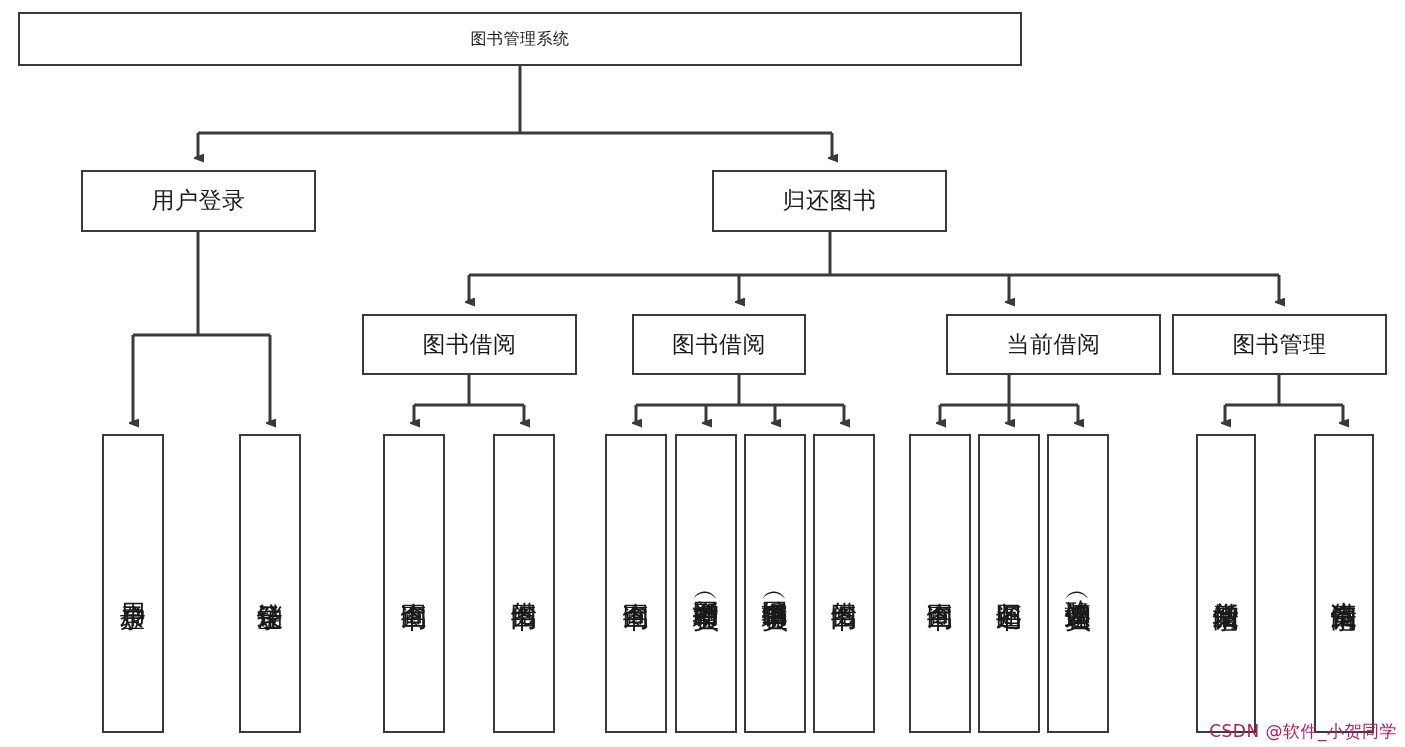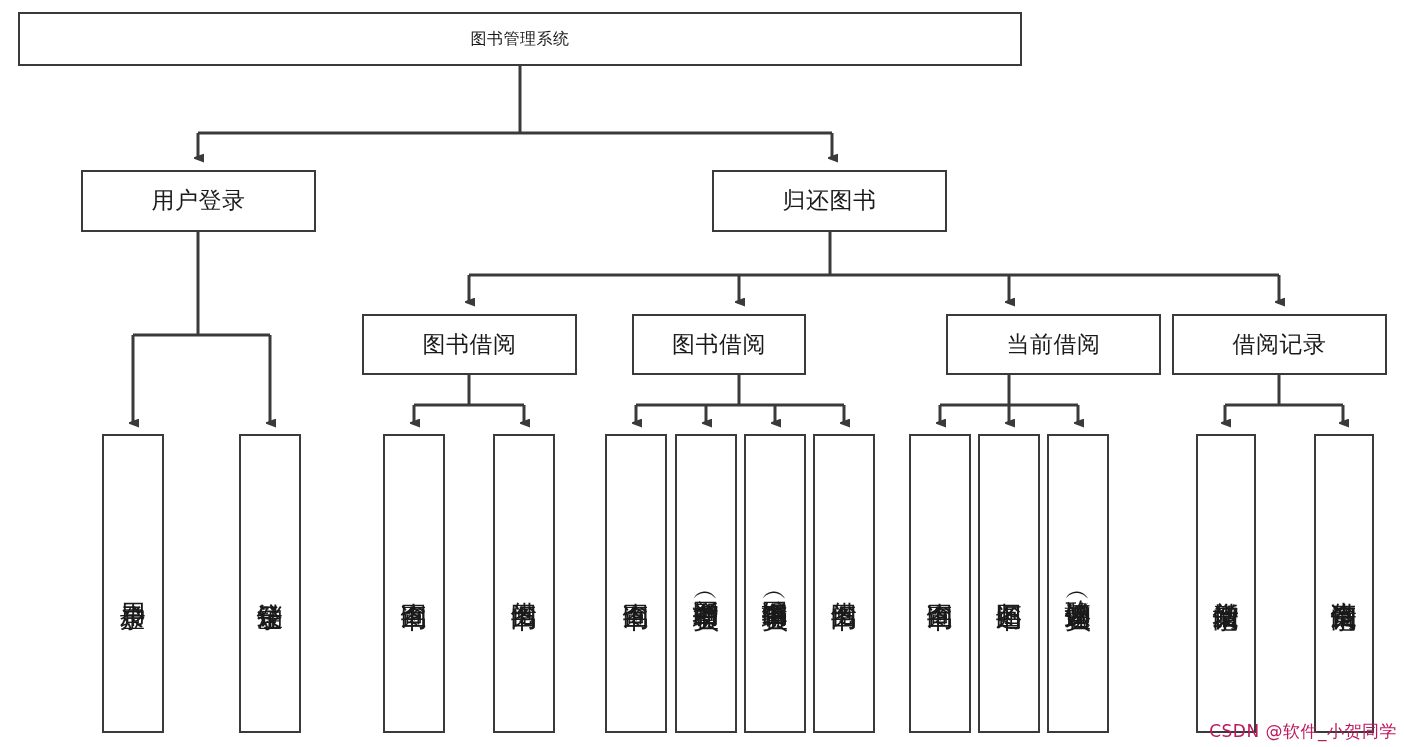--- a/index.html
+++ b/index.html
@@ -146,21 +146,21 @@
   <div class="node horiz" style="left:362px; top:314px; width:215px; height:61px;">
     <span class="label">图书借阅</span>
   </div>
   <div class="node horiz" style="left:632px; top:314px; width:174px; height:61px;">
     <span class="label">图书借阅</span>
   </div>
   <div class="node horiz" style="left:902px; top:314px; width:215px; height:61px;margin-left:44px;">
     <span class="label">当前借阅</span>
   </div>
   <div class="node horiz" style="left:1172px; top:314px; width:215px; height:61px;">
-    <span class="label">借阅记录</span>
+    <span class="label">图书管理</span>
   </div>
 
   <div class="node vert" style="left:102px; top:434px; width:62px; height:299px;">
     <span class="label">用户登录</span>
   </div>
   <div class="node vert" style="left:239px; top:434px; width:62px; height:299px;">
     <span class="label">注销登录</span>
   </div>
 
   <div class="node vert" style="left:383px; top:434px; width:62px; height:299px;">

